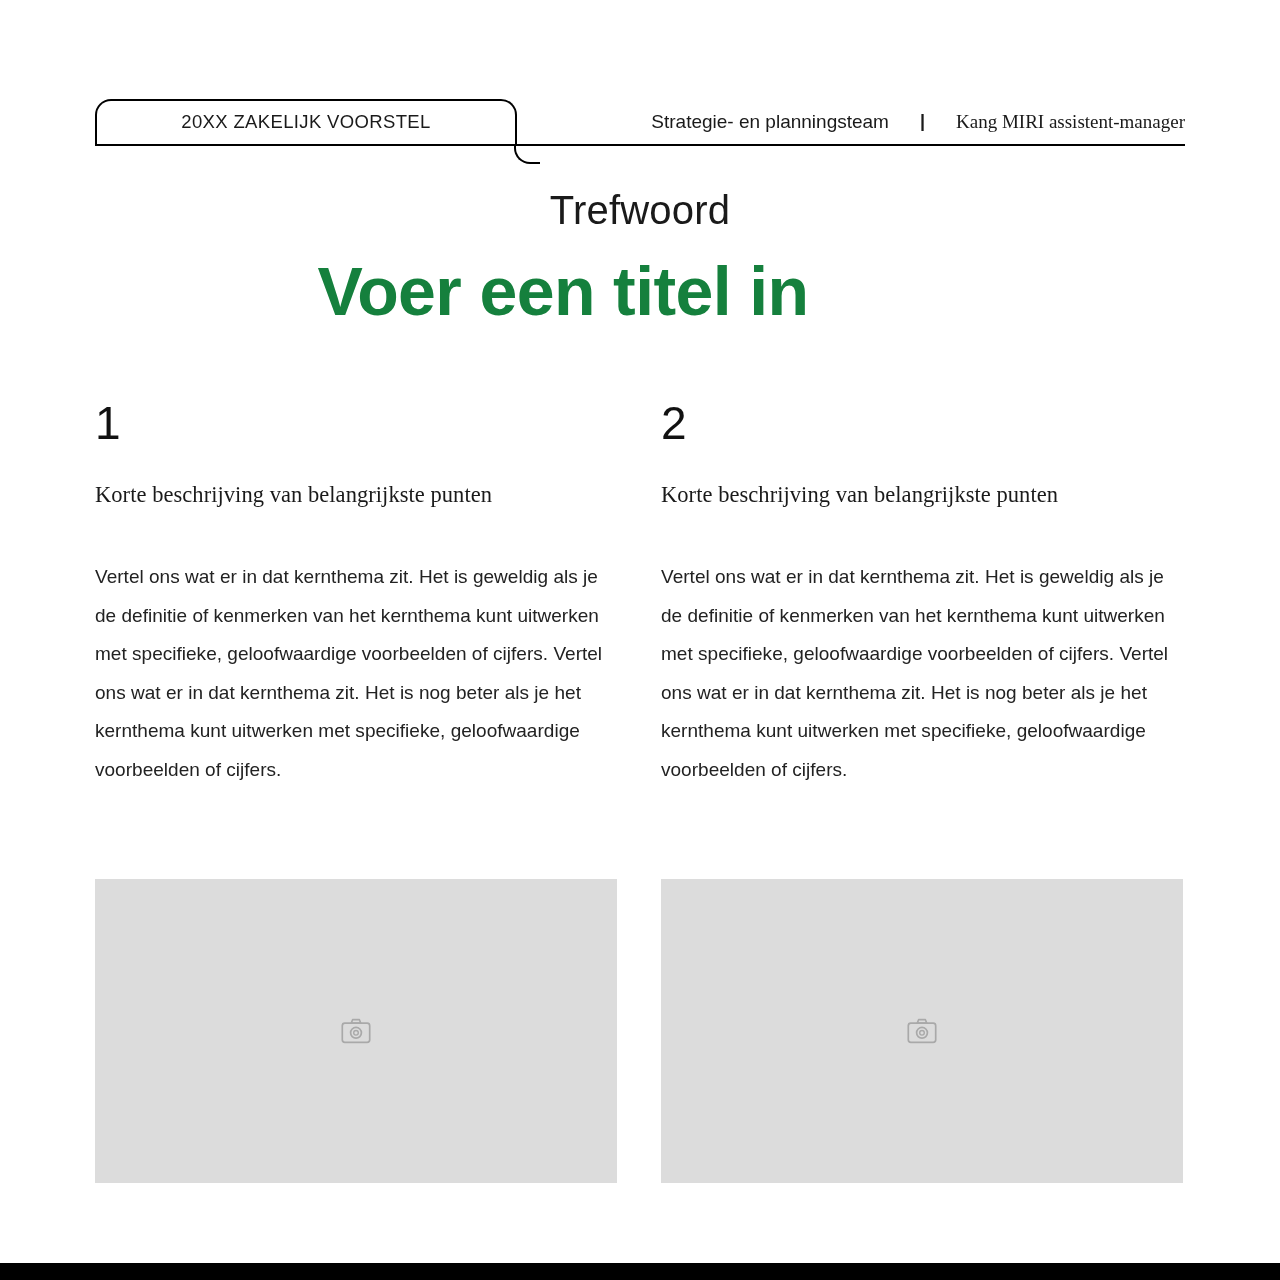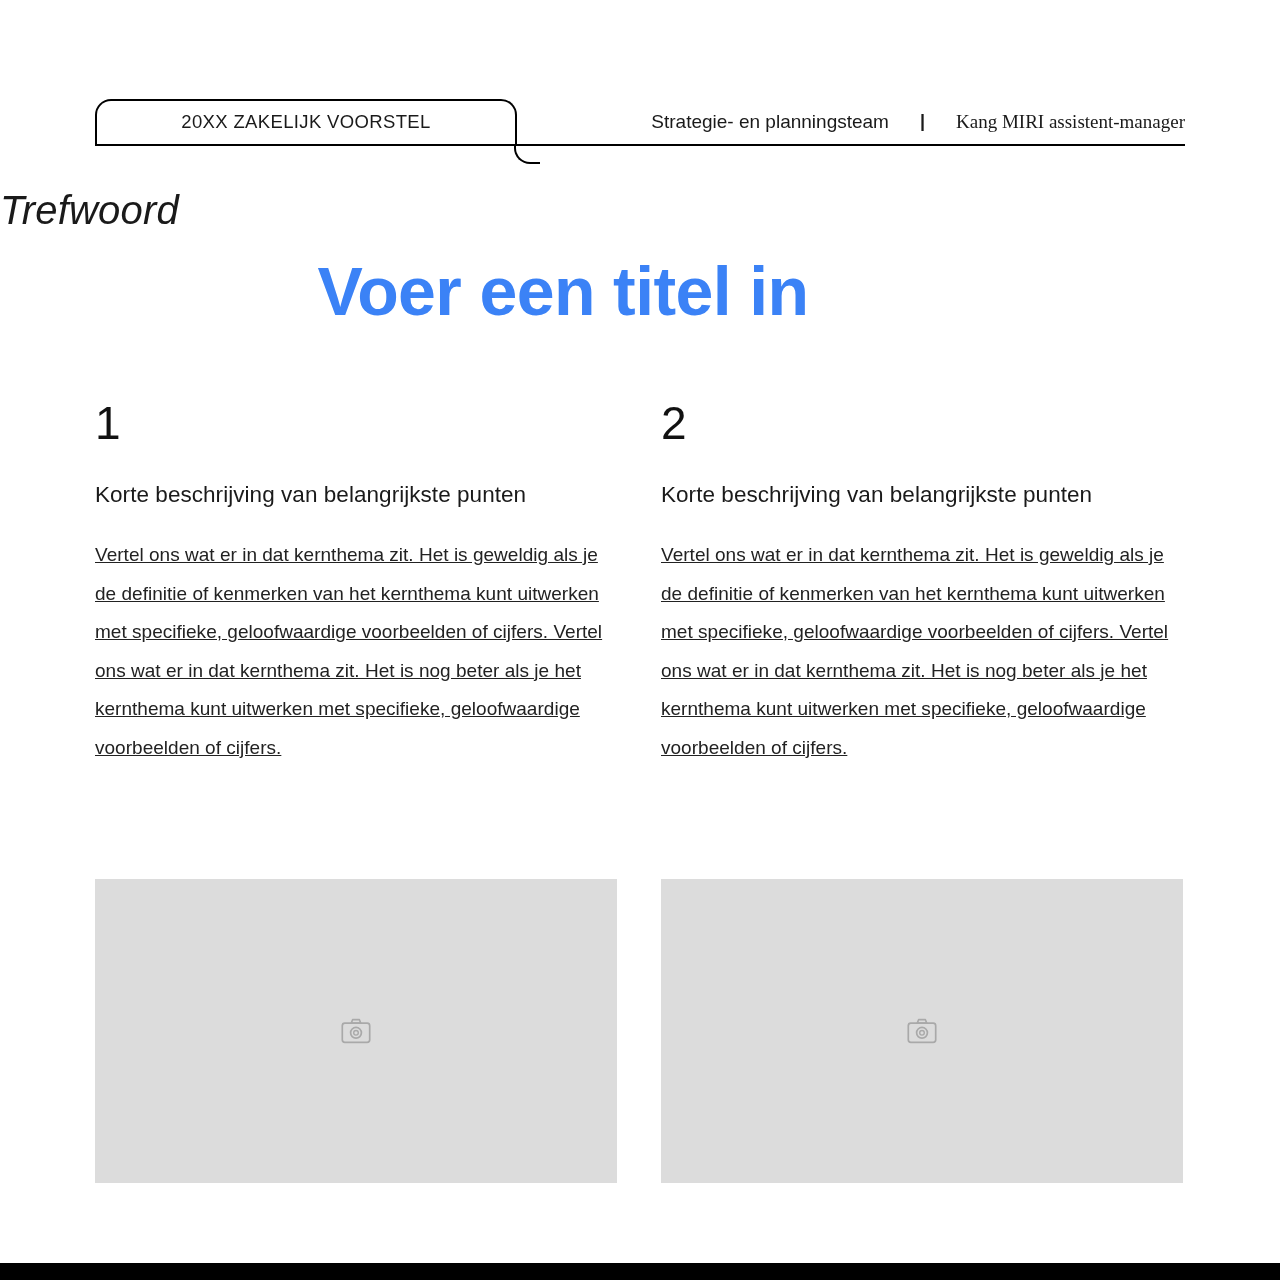--- a/index.html
+++ b/index.html
@@ -114,38 +114,37 @@
     transform: scaleY(1.05);
   }
   .header-meta-person { padding-left: 13px; font-family: Liberation Serif, serif; }
 
   
   .keyword {
     position: absolute;
     left: 0;
     top: 188px;
     width: 1280px;
-    text-align: left;
+    text-align: center;
     font-size: 40px;
     font-weight: 400;
     letter-spacing: 0.2px;
     color: #1a1a1a;
-    font-style: italic;
   }
 
   .main-title {
     position: absolute;
     left: 0;
     top: 252px;
     width: 1126px;
     text-align: center;
     font-size: 68px;
     font-weight: 700;
     letter-spacing: -0.6px;
-    color: #3b82f6;
+    color: #15803d;
   }
 
   
   .columns {
     position: absolute;
     left: 95px;
     top: 400px;
     width: 1088px;
     display: flex;
     gap: 44px;
@@ -164,29 +163,29 @@
     height: 52px;
   }
 
   .col-heading {
     margin-top: 30px;
     font-size: 22.5px;
     font-weight: 400;
     color: #1a1a1a;
     letter-spacing: 0.05px;
     white-space: nowrap;
+    font-family: Liberation Serif, serif;
   }
 
   .col-body {
-    margin-top: 28px;
+    margin-top: 50px;
     font-size: 19px;
     line-height: 38.5px;
     color: #222222;
     letter-spacing: 0.02px;
-    text-decoration: underline;
   }
 
   
   .placeholders {
     position: absolute;
     left: 95px;
     top: 879px;
     width: 1088px;
     display: flex;
     gap: 44px;

